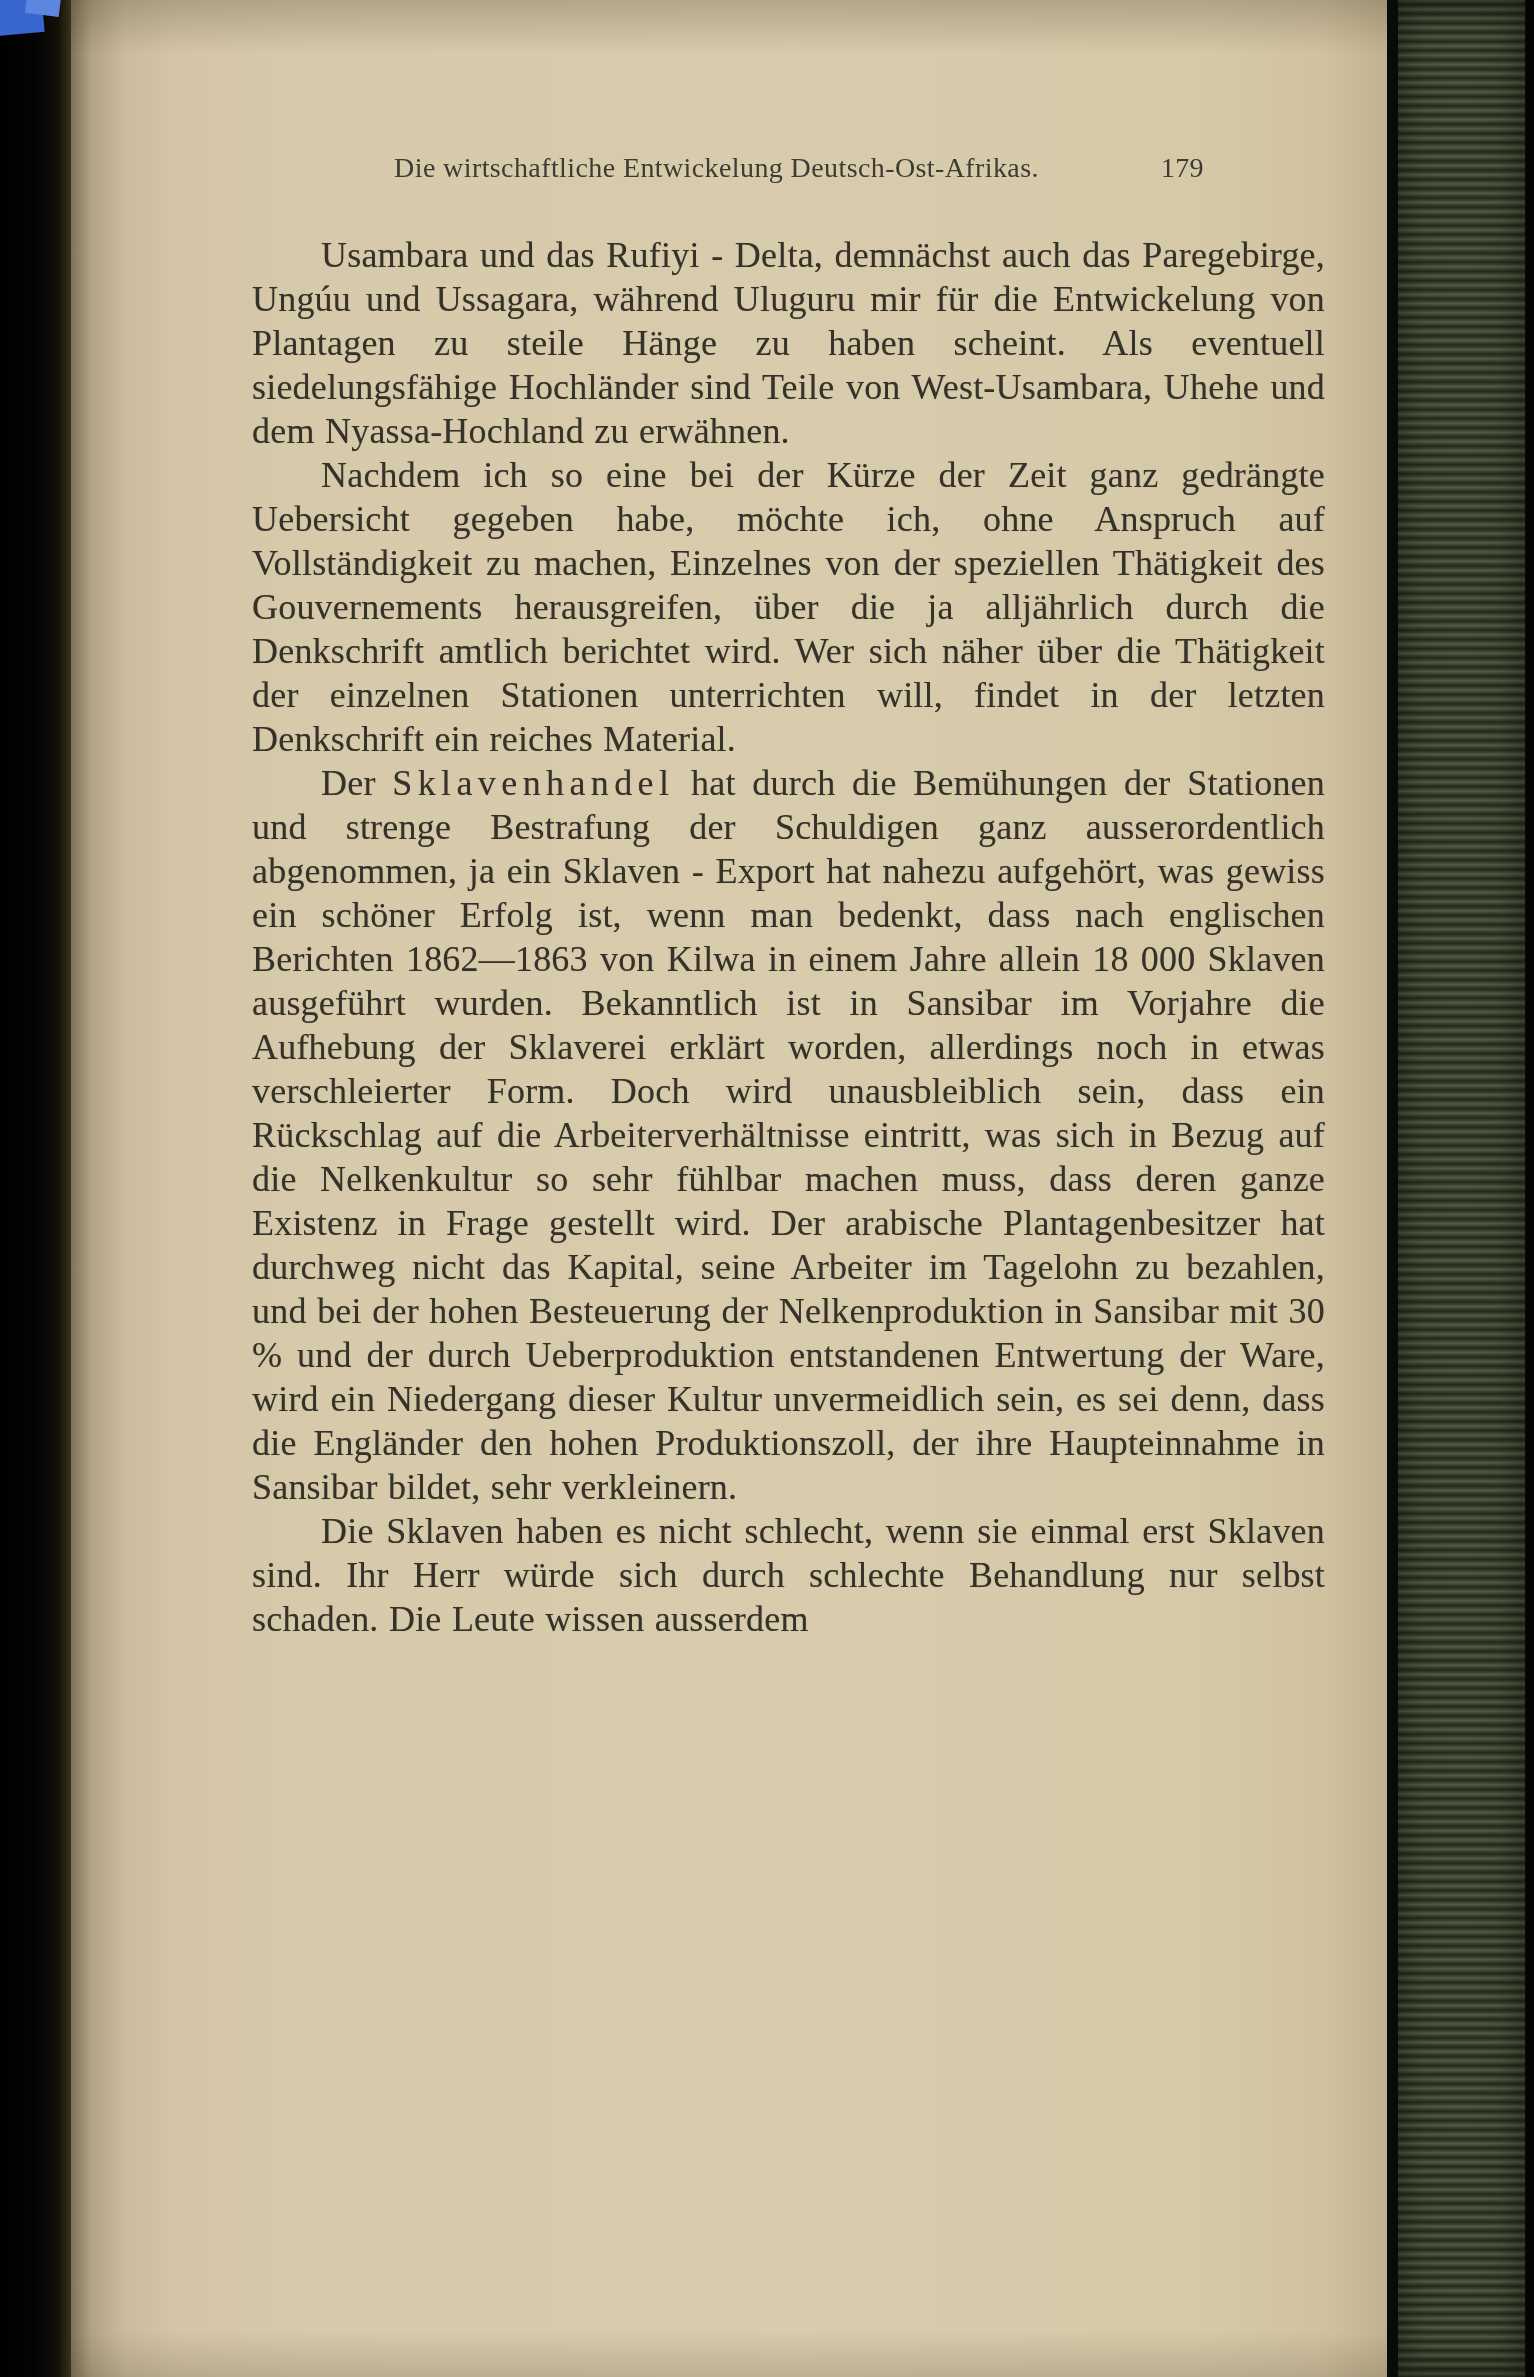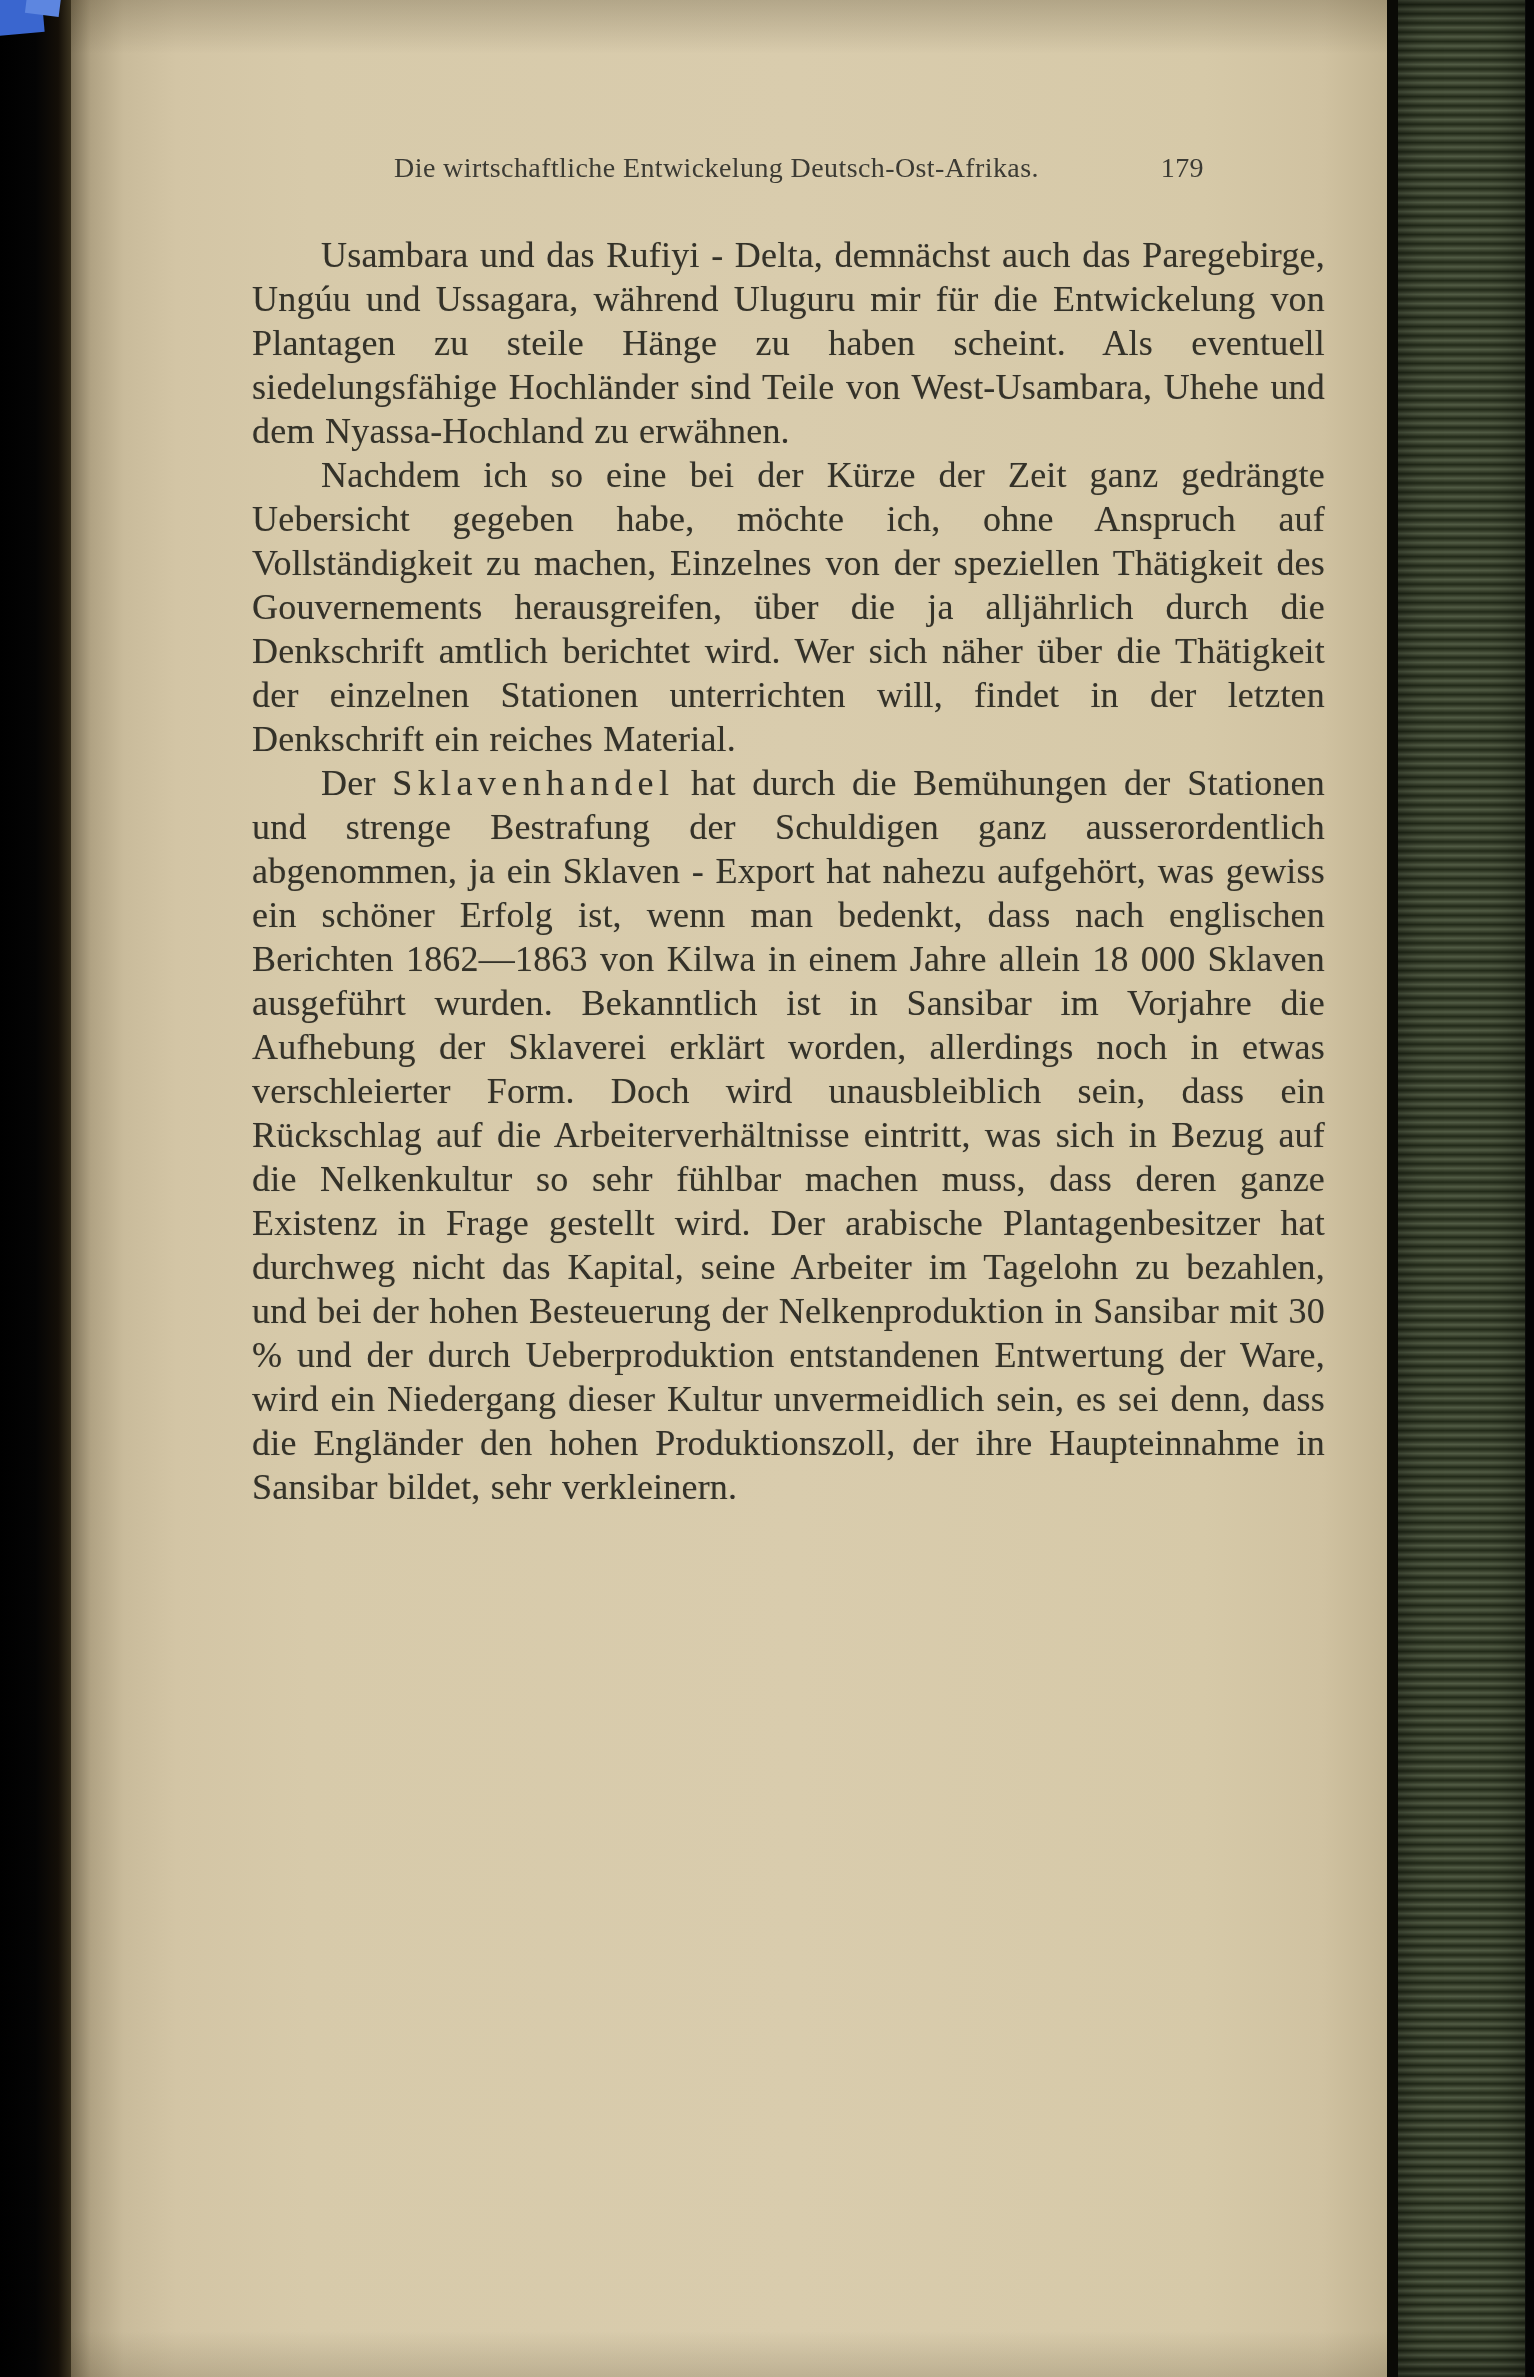--- a/index.html
+++ b/index.html
@@ -128,18 +128,19 @@
       <div class="header-title">Die wirtschaftliche Entwickelung Deutsch-Ost-Afrikas.</div>
       <div class="page-number">179</div>
     </div>
 
     <div class="body-text">
       <p>Usambara und das Rufiyi - Delta, demnächst auch das Paregebirge, Ungúu und Ussagara, während Uluguru mir für die Entwickelung von Plantagen zu steile Hänge zu haben scheint. Als eventuell siedelungsfähige Hochländer sind Teile von West-Usambara, Uhehe und dem Nyassa-Hochland zu erwähnen.</p>
       <p>Nachdem ich so eine bei der Kürze der Zeit ganz gedrängte Uebersicht gegeben habe, möchte ich, ohne Anspruch auf Vollständigkeit zu machen, Einzelnes von der speziellen Thätigkeit des Gouvernements herausgreifen, über die ja alljährlich durch die Denkschrift amtlich berichtet wird. Wer sich näher über die Thätigkeit der einzelnen Stationen unterrichten will, findet in der letzten Denkschrift ein reiches Material.</p>
       <p>
         <span>Der </span><span class="sperr">Sklavenhandel</span><span> hat durch die Bemühungen der Stationen und strenge Bestrafung der Schuldigen ganz ausserordentlich abgenommen, ja ein Sklaven - Export hat nahezu aufgehört, was gewiss ein schöner Erfolg ist, wenn man bedenkt, dass nach englischen Berichten 1862—1863 von Kilwa in einem Jahre allein 18 000 Sklaven ausgeführt wurden. Bekanntlich ist in Sansibar im Vorjahre die Aufhebung der Sklaverei erklärt worden, allerdings noch in etwas verschleierter Form. Doch wird unausbleiblich sein, dass ein Rückschlag auf die Arbeiterverhältnisse eintritt, was sich in Bezug auf die Nelkenkultur so sehr fühlbar machen muss, dass deren ganze Existenz in Frage gestellt wird. Der arabische Plantagenbesitzer hat durchweg nicht das Kapital, seine Arbeiter im Tagelohn zu bezahlen, und bei der hohen Besteuerung der Nelkenproduktion in Sansibar mit 30 % und der durch Ueberproduktion entstandenen Entwertung der Ware, wird ein Niedergang dieser Kultur unvermeidlich sein, es sei denn, dass die Engländer den hohen Produktionszoll, der ihre Haupteinnahme in Sansibar bildet, sehr verkleinern.</span>
       </p>
+      <p>Die Sklaven haben es nicht schlecht, wenn sie einmal erst Sklaven sind. Ihr Herr würde sich durch schlechte Behandlung nur selbst schaden. Die Leute wissen ausserdem</p>
     </div>
 
   </div>
 
 </div>
 
 
 </body></html>

